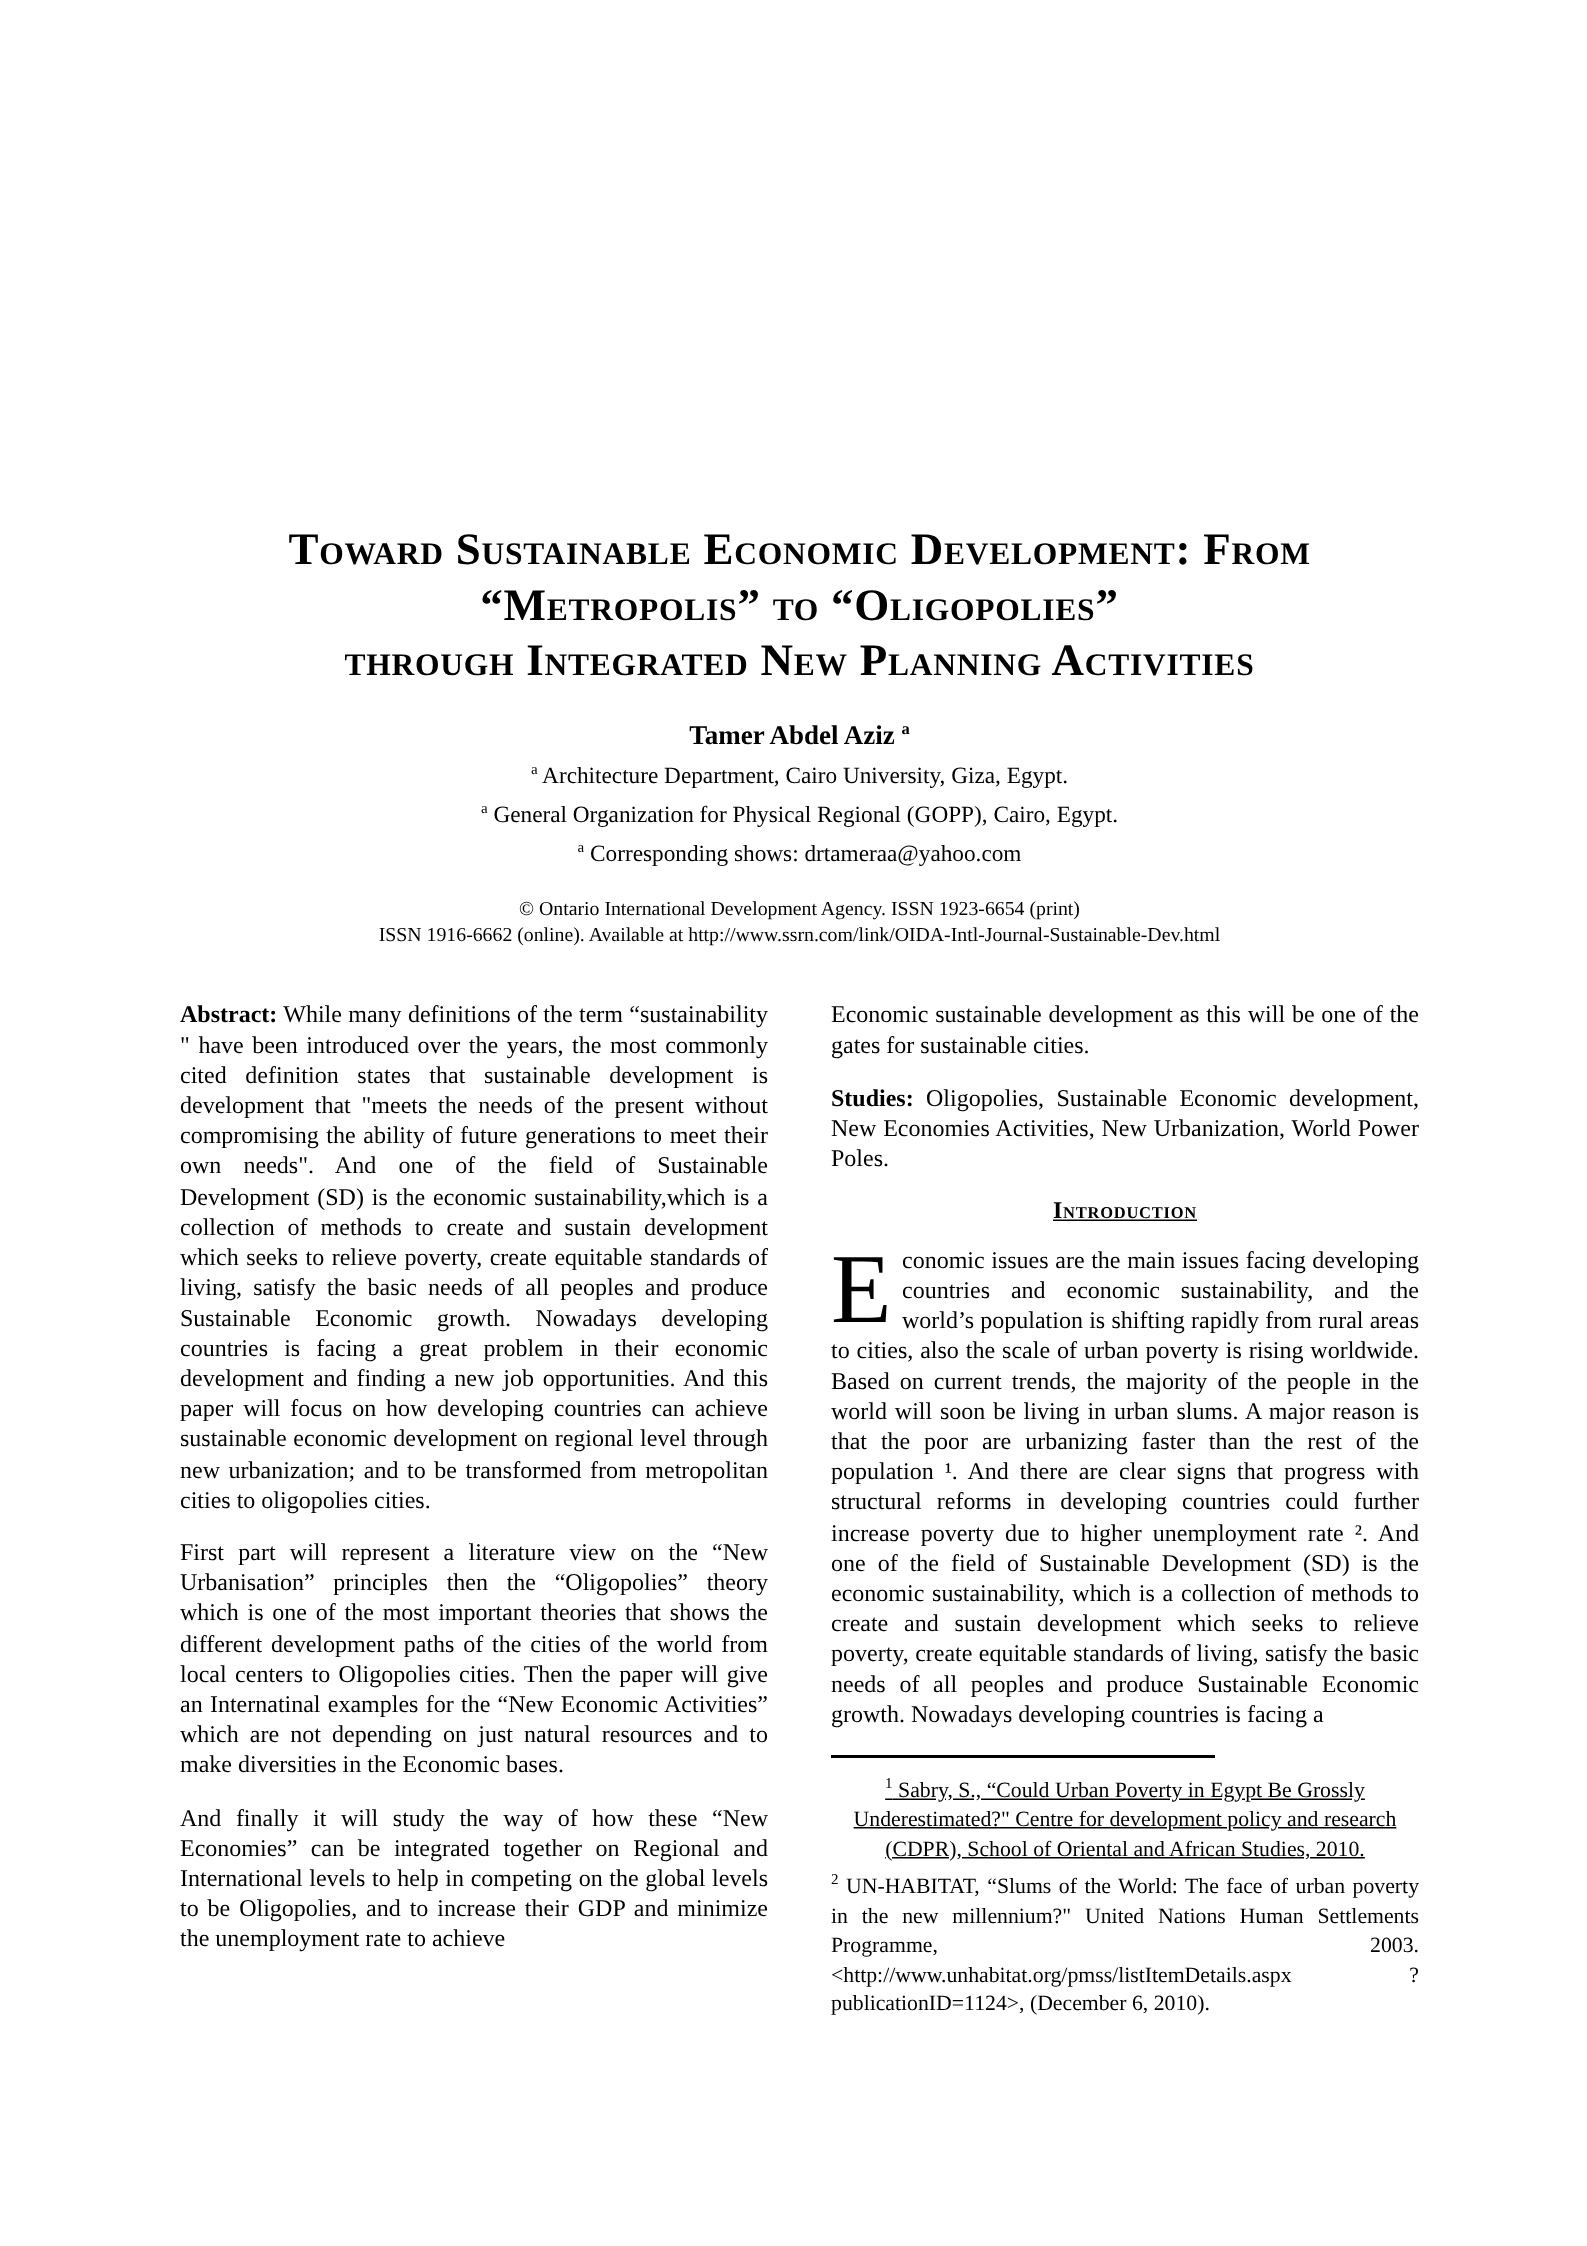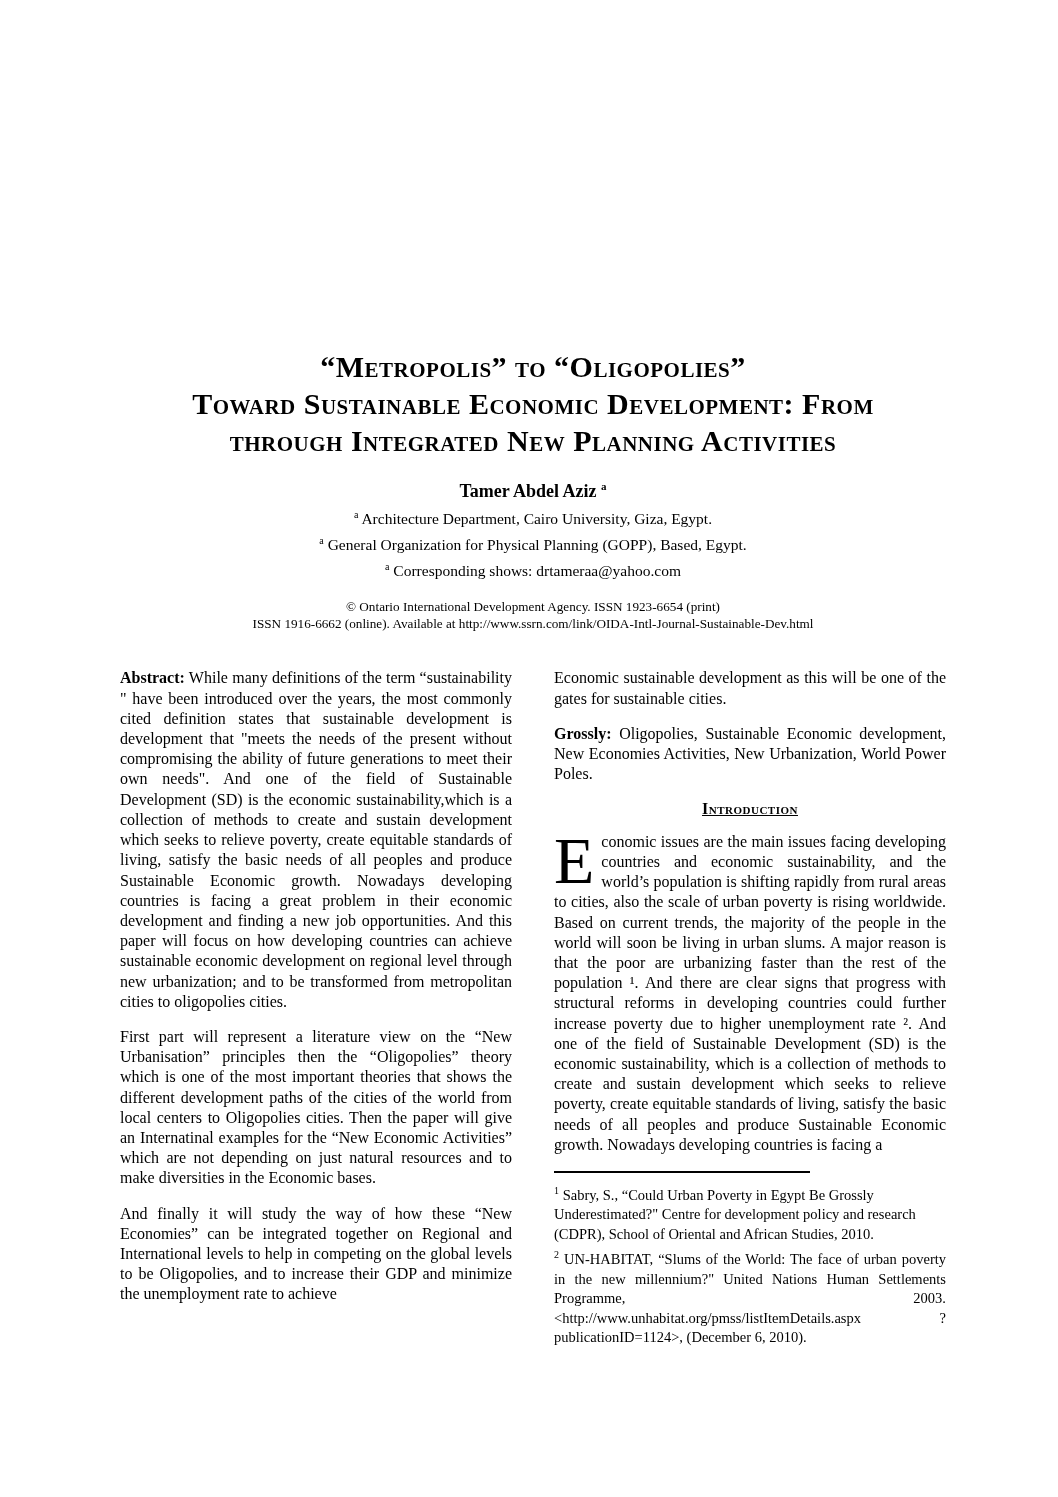--- a/index.html
+++ b/index.html
@@ -77,61 +77,61 @@
     width: 256px;
     border: none;
     border-top: 2.5px solid #000000;
     margin: 16px 0 8px 0;
   }
   .footnote {
     font-size: 14.5px;
     line-height: 19.5px;
     margin-bottom: 1px;
   }
-  .footnote.ragged { text-align: left; }
+  .footnote.ragged { text-align: center; text-decoration: underline; }
   .footnote.justified { text-align: justify; }
   .footnote sup { font-size: 10px; }
 </style>
 </head>
 <body>
 
 <div class="page">
 
   <header class="title-block">
     <h1 class="paper-title">
+      <span class="tline">Toward Sustainable Economic Development: From</span>
       <span class="tline">“Metropolis” to “Oligopolies”</span>
-      <span class="tline">Toward Sustainable Economic Development: From</span>
       <span class="tline">through Integrated New Planning Activities</span>
     </h1>
 
     <div class="author-line"><span>Tamer Abdel Aziz</span> <sup>a</sup></div>
 
     <div class="affiliations">
       <div class="affiliation-line"><sup>a</sup> <span>Architecture Department, Cairo University, Giza, Egypt.</span></div>
-      <div class="affiliation-line"><sup>a</sup> <span>General Organization for Physical Planning (GOPP), Based, Egypt.</span></div>
+      <div class="affiliation-line"><sup>a</sup> <span>General Organization for Physical Regional (GOPP), Cairo, Egypt.</span></div>
       <div class="affiliation-line"><sup>a</sup> <span>Corresponding shows: drtameraa@yahoo.com</span></div>
     </div>
 
     <div class="issn-block">
       <div>© Ontario International Development Agency. ISSN 1923-6654 (print)</div>
       <div>ISSN 1916-6662 (online). Available at http://www.ssrn.com/link/OIDA-Intl-Journal-Sustainable-Dev.html</div>
     </div>
   </header>
 
   <div class="columns">
 
     <div class="col">
       <p class="para"><span class="lead-label">Abstract:</span> <span>While many definitions of the term “sustainability " have been introduced over the years, the most commonly cited definition states that sustainable development is development that "meets the needs of the present without compromising the ability of future generations to meet their own needs". And one of the field of  Sustainable Development (SD) is the economic sustainability,which is a collection of methods to create and sustain development which seeks to relieve poverty, create equitable standards of living, satisfy the basic needs of all peoples and produce Sustainable Economic growth. Nowadays developing countries is facing a great problem in their economic development and finding a new job opportunities. And this paper will focus on how developing countries can achieve sustainable economic development on regional level through new urbanization; and to be transformed from metropolitan cities to oligopolies cities.</span></p>
       <p class="para">First part will represent a literature view on the “New Urbanisation” principles then  the “Oligopolies” theory which is one of the most important theories that shows the different development paths of the cities of the world from local centers to Oligopolies cities. Then the paper will give an Internatinal examples for the “New Economic Activities”  which are not depending on just natural resources and to make diversities in the Economic bases.</p>
       <p class="para last">And finally it will study the way of how these “New Economies” can be integrated together on Regional and International levels to help in competing on the global levels to be Oligopolies, and to increase their GDP and minimize the unemployment rate to achieve</p>
     </div>
 
     <div class="col">
       <p class="para">Economic sustainable development as this will be one of the gates for sustainable cities.</p>
-      <p class="para"><span class="lead-label">Grossly:</span> <span>Oligopolies, Sustainable Economic development, New Economies Activities, New Urbanization, World Power Poles.</span></p>
+      <p class="para"><span class="lead-label">Studies:</span> <span>Oligopolies, Sustainable Economic development, New Economies Activities, New Urbanization, World Power Poles.</span></p>
 
       <h2 class="section-heading">Introduction</h2>
 
       <p class="para last"><span class="dropcap">E</span><span>conomic issues are the main issues facing developing countries and economic sustainability, and the world’s population is shifting rapidly from rural areas to cities, also the scale of urban poverty is rising worldwide. Based on current trends, the majority of the people in the world will soon be living in urban slums. A major reason is that the poor are urbanizing faster than the rest of the population ¹. And there are clear signs that progress with structural reforms in developing countries could further increase poverty due to higher unemployment rate ². And one of the field of  Sustainable Development (SD) is the economic sustainability, which is a collection of methods to create and sustain development which seeks to relieve poverty, create equitable standards of living, satisfy the basic needs of all peoples and produce Sustainable Economic growth. Nowadays developing countries is facing a</span></p>
 
       <hr class="footnote-rule">
 
       <div class="footnotes">
         <p class="footnote ragged"><sup>1</sup> <span>Sabry, S., “Could Urban Poverty in Egypt Be Grossly Underestimated?" Centre for development policy and research (CDPR), School of Oriental and African Studies, 2010.</span></p>
         <p class="footnote justified"><sup>2</sup> <span>UN-HABITAT, “Slums of the World: The face of urban poverty in the new millennium?" United Nations Human Settlements Programme, 2003. &lt;http://www.unhabitat.org/pmss/listItemDetails.aspx ?publicationID=1124&gt;, (December 6, 2010).</span></p>

